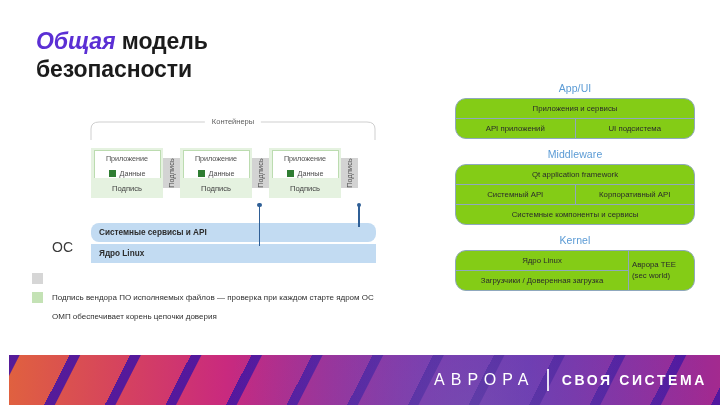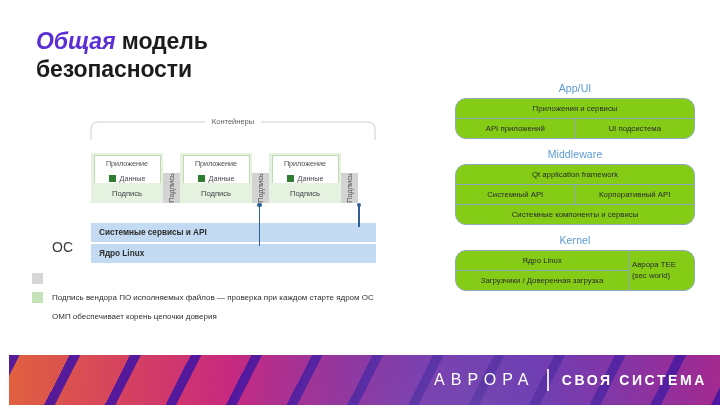--- a/index.html
+++ b/index.html
@@ -64,21 +64,21 @@
   }
 
   
   #containers-row {
     position: absolute;
     left: 61px;
     top: 25px;
     width: 285px;
     height: 60px;
     display: flex;
-    align-items: flex-end;
+    align-items: center;
   }
 
   .container-cell {
     width: 72px;
     display: flex;
     flex-direction: column;
     background: #e5f2e0;
   }
   .container-app {
     flex: 1;
@@ -153,21 +153,21 @@
   .os-row {
     height: 19px;
     background: #c2dbf2;
     display: flex;
     align-items: center;
     padding-left: 8px;
     font-size: 8.2px;
     font-weight: bold;
     color: #2c2c2c;
   }
-  .os-row.first { margin-bottom: 2px; }
+  .os-row.first { margin-bottom: 2px; border-radius: 8px; }
 
   
   .conn-line {
     position: absolute;
     width: 1.6px;
     background: #2f5f96;
   }
   .conn-dot {
     position: absolute;
     width: 4.4px;

